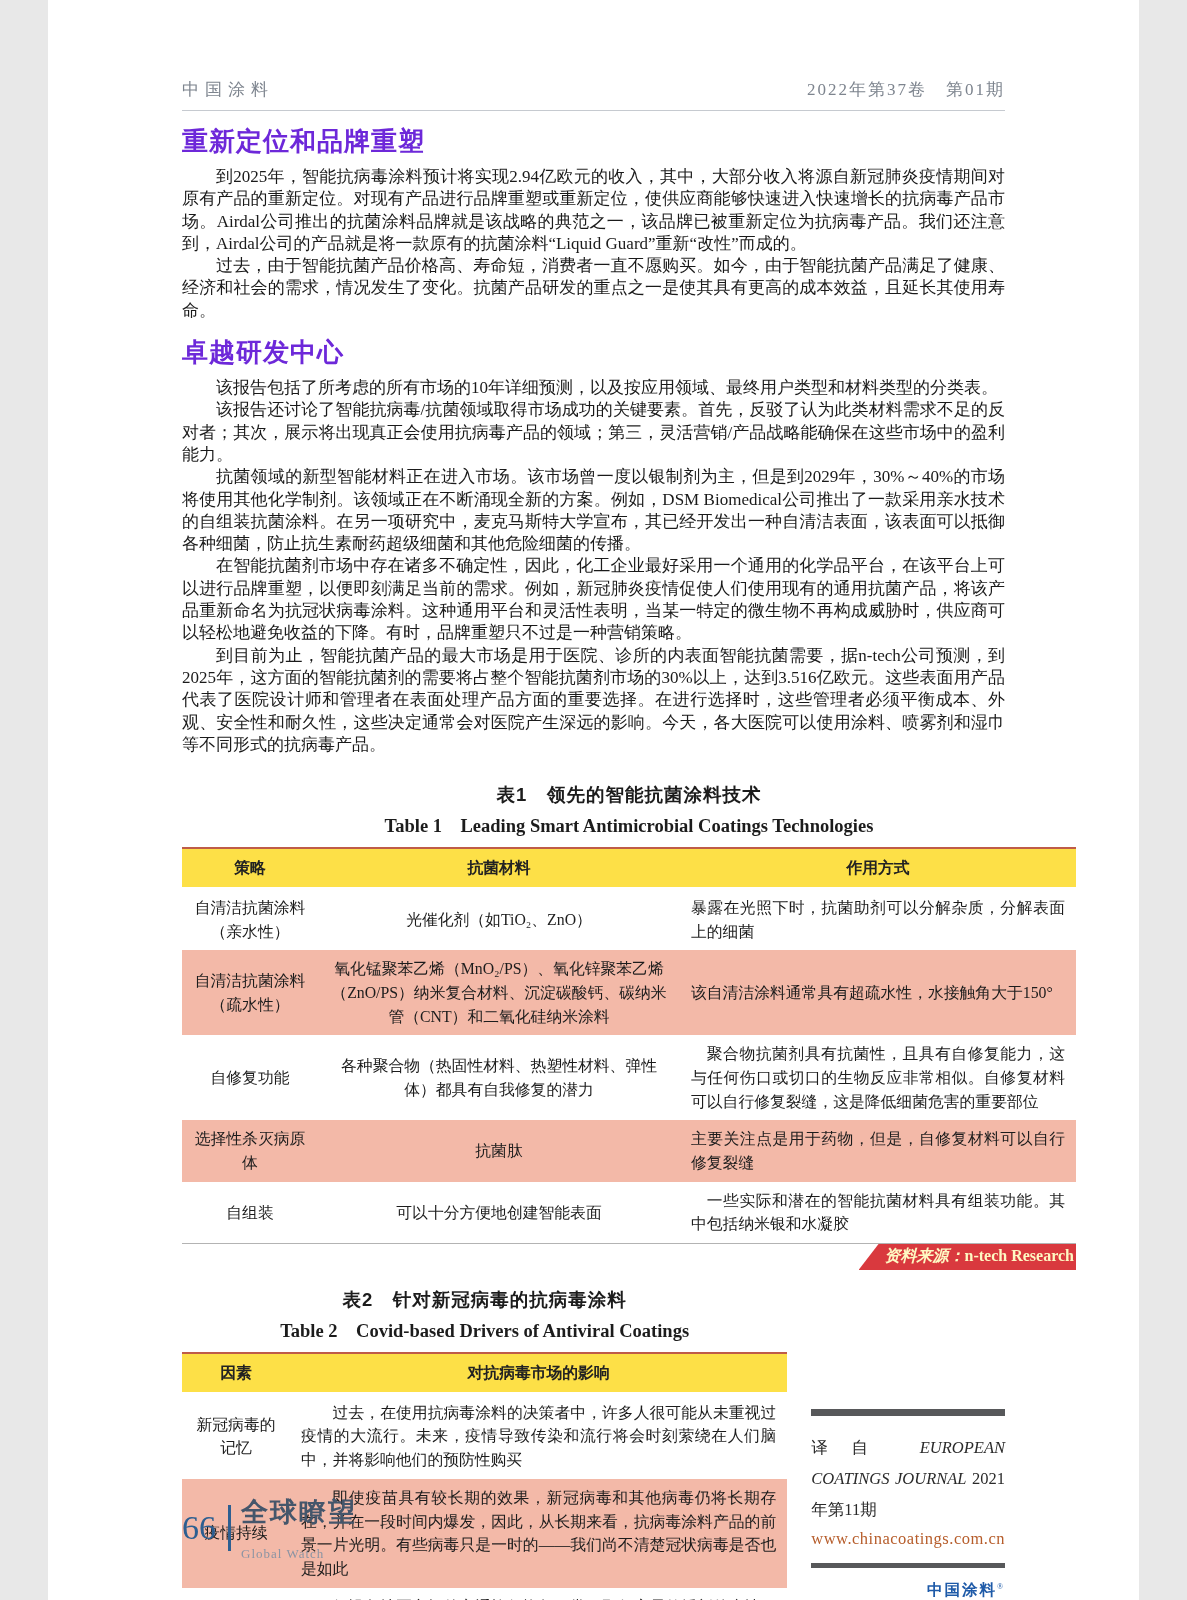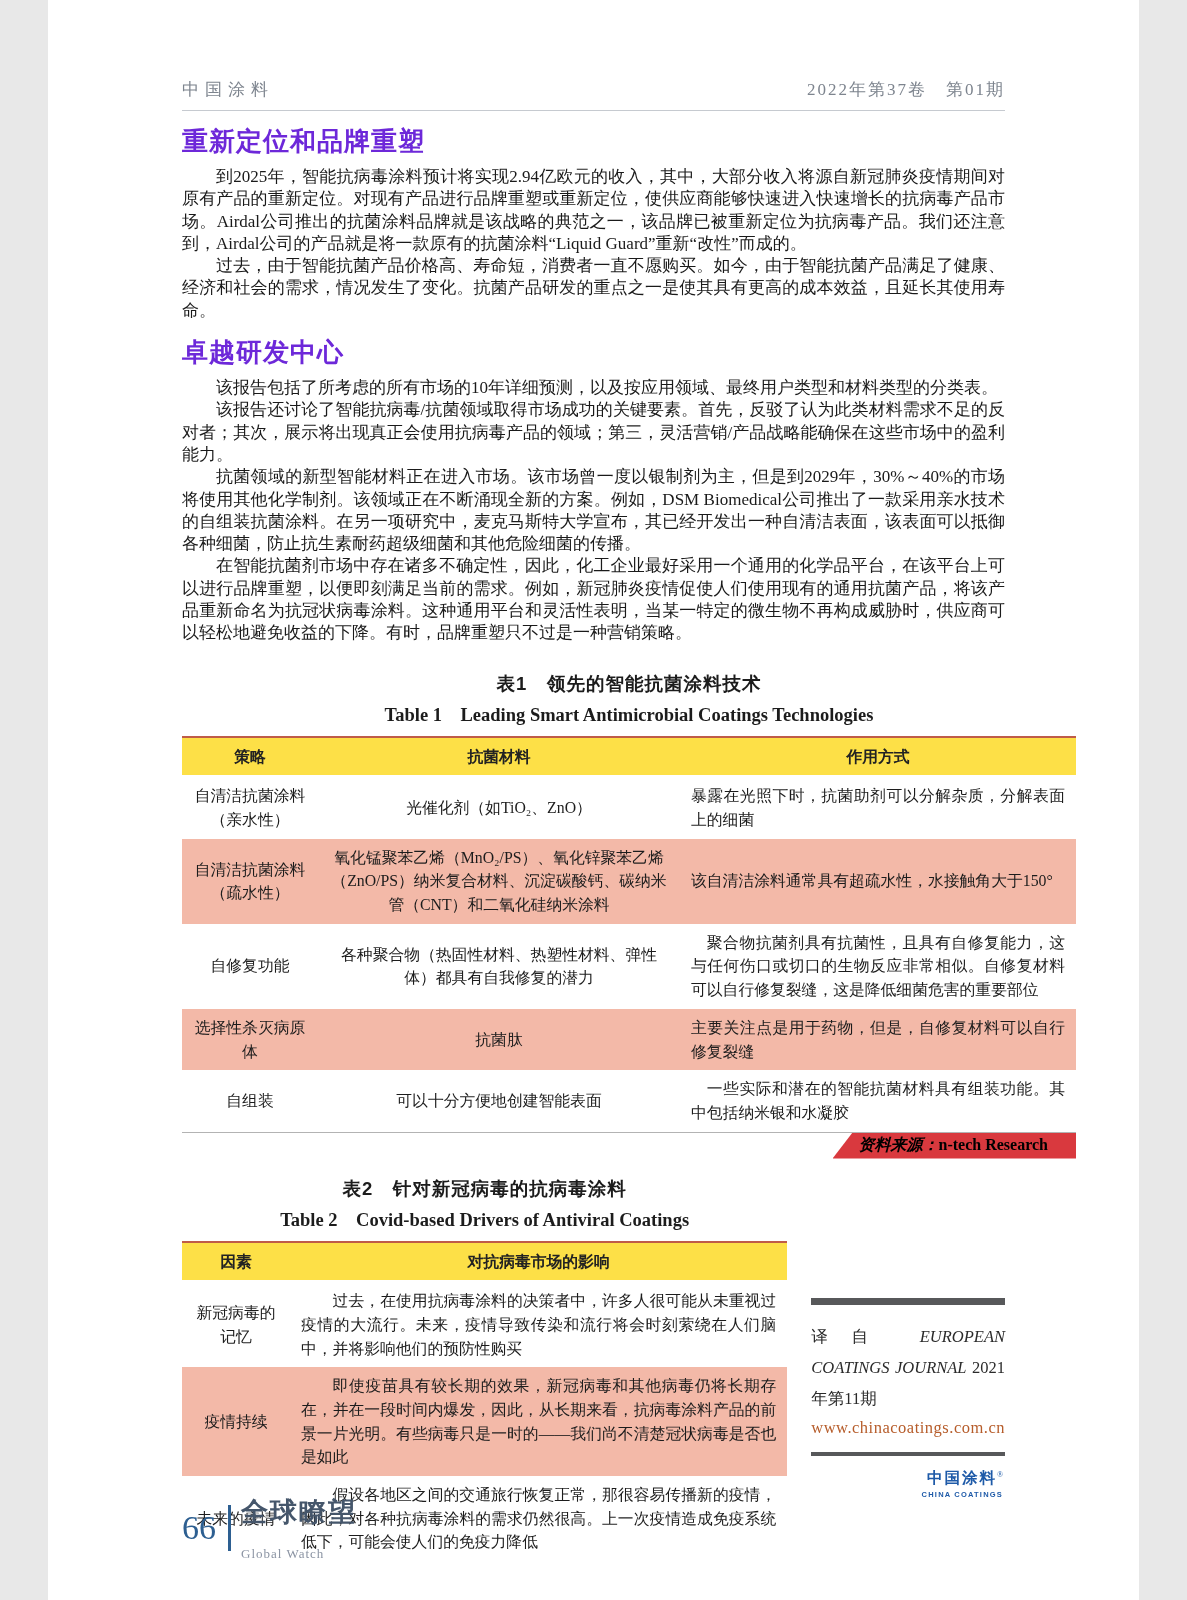--- a/index.html
+++ b/index.html
@@ -64,22 +64,22 @@
   .c-just { text-align: justify; }
   .ind1 { text-indent: 1em; }
   .ind2 { text-indent: 2em; }
   td.strat { text-align: center; }
   
   .source-row {
     border-top: 1.5px solid #b3b3b3;
     text-align: right; height: 30px;
   }
   .badge {
-    display: inline-block; background: #d9393e; color: #000000;
-    font-size: 16px; padding: 2px 28px 3px 26px;
+    display: inline-block; background: #d9393e; color: #fef9c3;
+    font-size: 16px; padding: 2px 2px 3px 26px;
     clip-path: polygon(20px 0, 100% 0, 100% 100%, 0 100%);
   }
   .badge .lbl { font-style: italic; font-weight: bold; }
   .badge .src { font-weight: bold; font-family: "Liberation Serif", serif; }
   
   .bottom-row { display: flex; margin-top: 14px; }
   .bottom-row .left { width: 684px; }
   aside.transbox { width: 211px; margin-left: 24px; padding-top: 122px; }
   .hbar-thick { height: 7px; background: #57585a; }
   .hbar-thin  { height: 4.5px; background: #57585a; }
@@ -133,20 +133,21 @@
 
     <h1 class="sec">重新定位和品牌重塑</h1>
     <p class="body">到2025年，智能抗病毒涂料预计将实现2.94亿欧元的收入，其中，大部分收入将源自新冠肺炎疫情期间对原有产品的重新定位。对现有产品进行品牌重塑或重新定位，使供应商能够快速进入快速增长的抗病毒产品市场。Airdal公司推出的抗菌涂料品牌就是该战略的典范之一，该品牌已被重新定位为抗病毒产品。我们还注意到，Airdal公司的产品就是将一款原有的抗菌涂料“Liquid Guard”重新“改性”而成的。</p>
     <p class="body">过去，由于智能抗菌产品价格高、寿命短，消费者一直不愿购买。如今，由于智能抗菌产品满足了健康、经济和社会的需求，情况发生了变化。抗菌产品研发的重点之一是使其具有更高的成本效益，且延长其使用寿命。</p>
 
     <h1 class="sec">卓越研发中心</h1>
     <p class="body">该报告包括了所考虑的所有市场的10年详细预测，以及按应用领域、最终用户类型和材料类型的分类表。</p>
     <p class="body">该报告还讨论了智能抗病毒/抗菌领域取得市场成功的关键要素。首先，反驳了认为此类材料需求不足的反对者；其次，展示将出现真正会使用抗病毒产品的领域；第三，灵活营销/产品战略能确保在这些市场中的盈利能力。</p>
     <p class="body">抗菌领域的新型智能材料正在进入市场。该市场曾一度以银制剂为主，但是到2029年，30%～40%的市场将使用其他化学制剂。该领域正在不断涌现全新的方案。例如，DSM Biomedical公司推出了一款采用亲水技术的自组装抗菌涂料。在另一项研究中，麦克马斯特大学宣布，其已经开发出一种自清洁表面，该表面可以抵御各种细菌，防止抗生素耐药超级细菌和其他危险细菌的传播。</p>
     <p class="body">在智能抗菌剂市场中存在诸多不确定性，因此，化工企业最好采用一个通用的化学品平台，在该平台上可以进行品牌重塑，以便即刻满足当前的需求。例如，新冠肺炎疫情促使人们使用现有的通用抗菌产品，将该产品重新命名为抗冠状病毒涂料。这种通用平台和灵活性表明，当某一特定的微生物不再构成威胁时，供应商可以轻松地避免收益的下降。有时，品牌重塑只不过是一种营销策略。</p>
+    <p class="body">到目前为止，智能抗菌产品的最大市场是用于医院、诊所的内表面智能抗菌需要，据n-tech公司预测，到2025年，这方面的智能抗菌剂的需要将占整个智能抗菌剂市场的30%以上，达到3.516亿欧元。这些表面用产品代表了医院设计师和管理者在表面处理产品方面的重要选择。在进行选择时，这些管理者必须平衡成本、外观、安全性和耐久性，这些决定通常会对医院产生深远的影响。今天，各大医院可以使用涂料、喷雾剂和湿巾等不同形式的抗病毒产品。</p>
 
     <div class="tblwrap1">
       <div class="tbl-title-cn">表1　领先的智能抗菌涂料技术</div>
       <div class="tbl-title-en">Table 1　Leading Smart Antimicrobial Coatings Technologies</div>
       <table class="data">
         <colgroup>
             <col style="width:136px">
             <col style="width:362px">
             <col>
           </colgroup>

